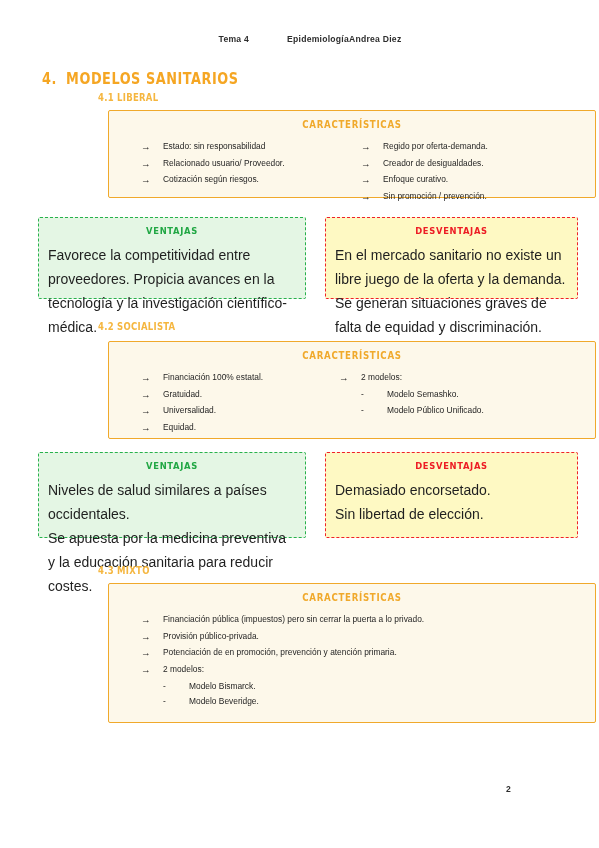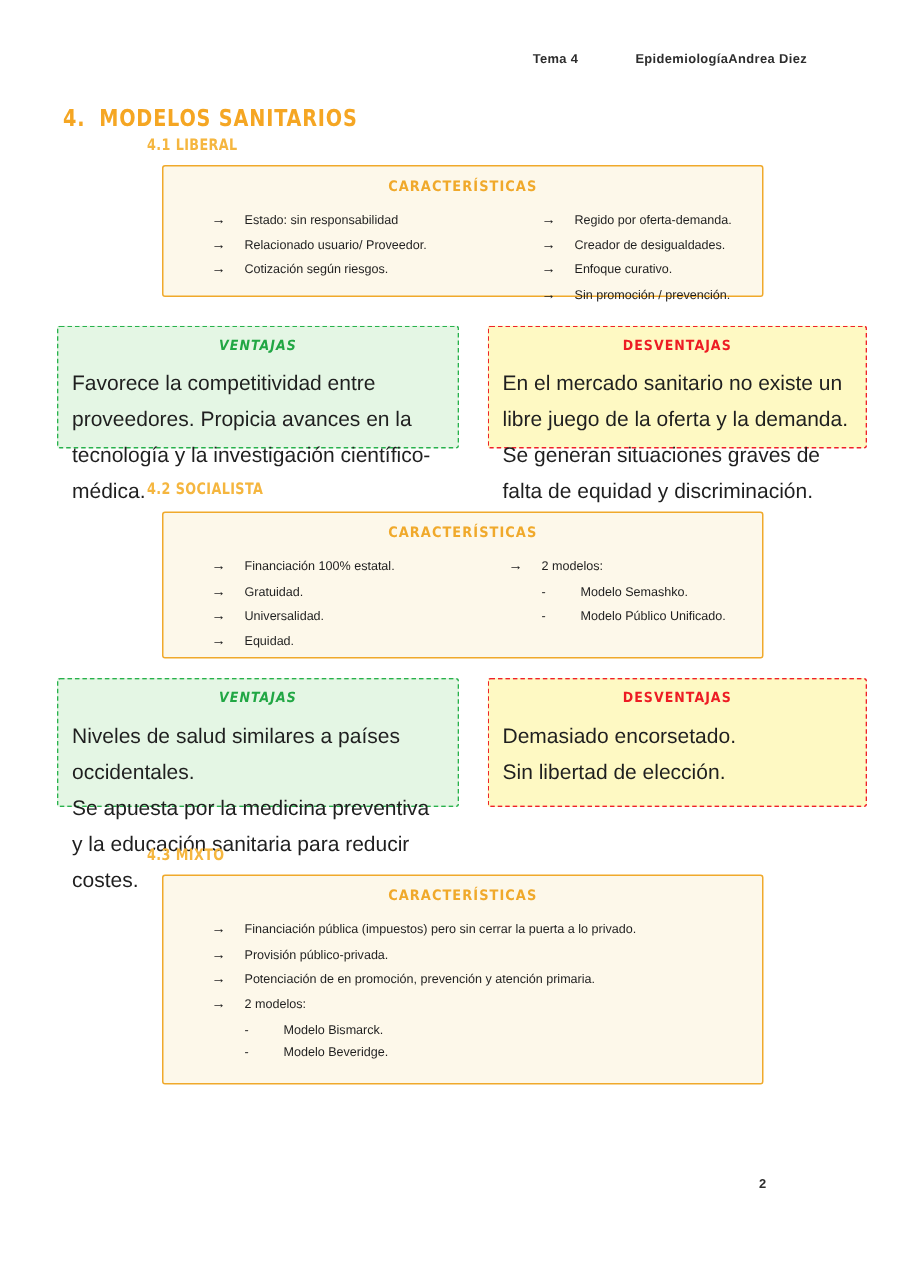--- a/index.html
+++ b/index.html
@@ -22,21 +22,21 @@
     background: #ffffff;
   }
 
   
   .doc-header {
     position: absolute;
     top: 34px;
     left: 82px;
     width: 450px;
     display: flex;
-    justify-content: flex-end;
+    justify-content: center;
     align-items: baseline;
     font-size: 8.6px;
     letter-spacing: 0.25px;
     color: #2d2d2d;
     font-weight: 600;
   }
   .doc-header .hdr-center { margin-left: 38px; }
   .doc-header .hdr-right  { margin-right: -6px; }
 
   
@@ -66,21 +66,21 @@
     transform-origin: left center;
   }
   #sub-liberal   { top: 91px; }
   #sub-socialista{ top: 320px; }
   #sub-mixto     { top: 564px; }
 
   
   .char-box {
     position: absolute;
     left: 108px;
-    width: 401px;
+    width: 488px;
     box-sizing: border-box;
     background: #FDF8EA;
     border: 1.6px solid #F0A92B;
     border-radius: 2px;
     padding: 8px 10px 10px 10px;
   }
   #char-1 { top: 110px; height: 88px; }
   #char-2 { top: 341px; height: 98px; }
   #char-3 { top: 583px; height: 140px; }
 
@@ -157,21 +157,21 @@
     line-height: 1.72;
     color: #1f1f1f;
   }
 
   .vent {
     background: #E4F6E4;
     border: 1.6px dashed #28B14C;
     left: 38px;
     width: 268px;
   }
-  .vent .vd-title { color: #21A744; font-style: italic; }
+  .vent .vd-title { color: #21A744; }
 
   .desv {
     background: #fef9c3;
     border: 1.6px dashed #F02029;
     left: 325px;
     width: 253px;
   }
   .desv .vd-title { color: #ED1C24; }
 
   #vent-1 { top: 217px; height: 82px; }

